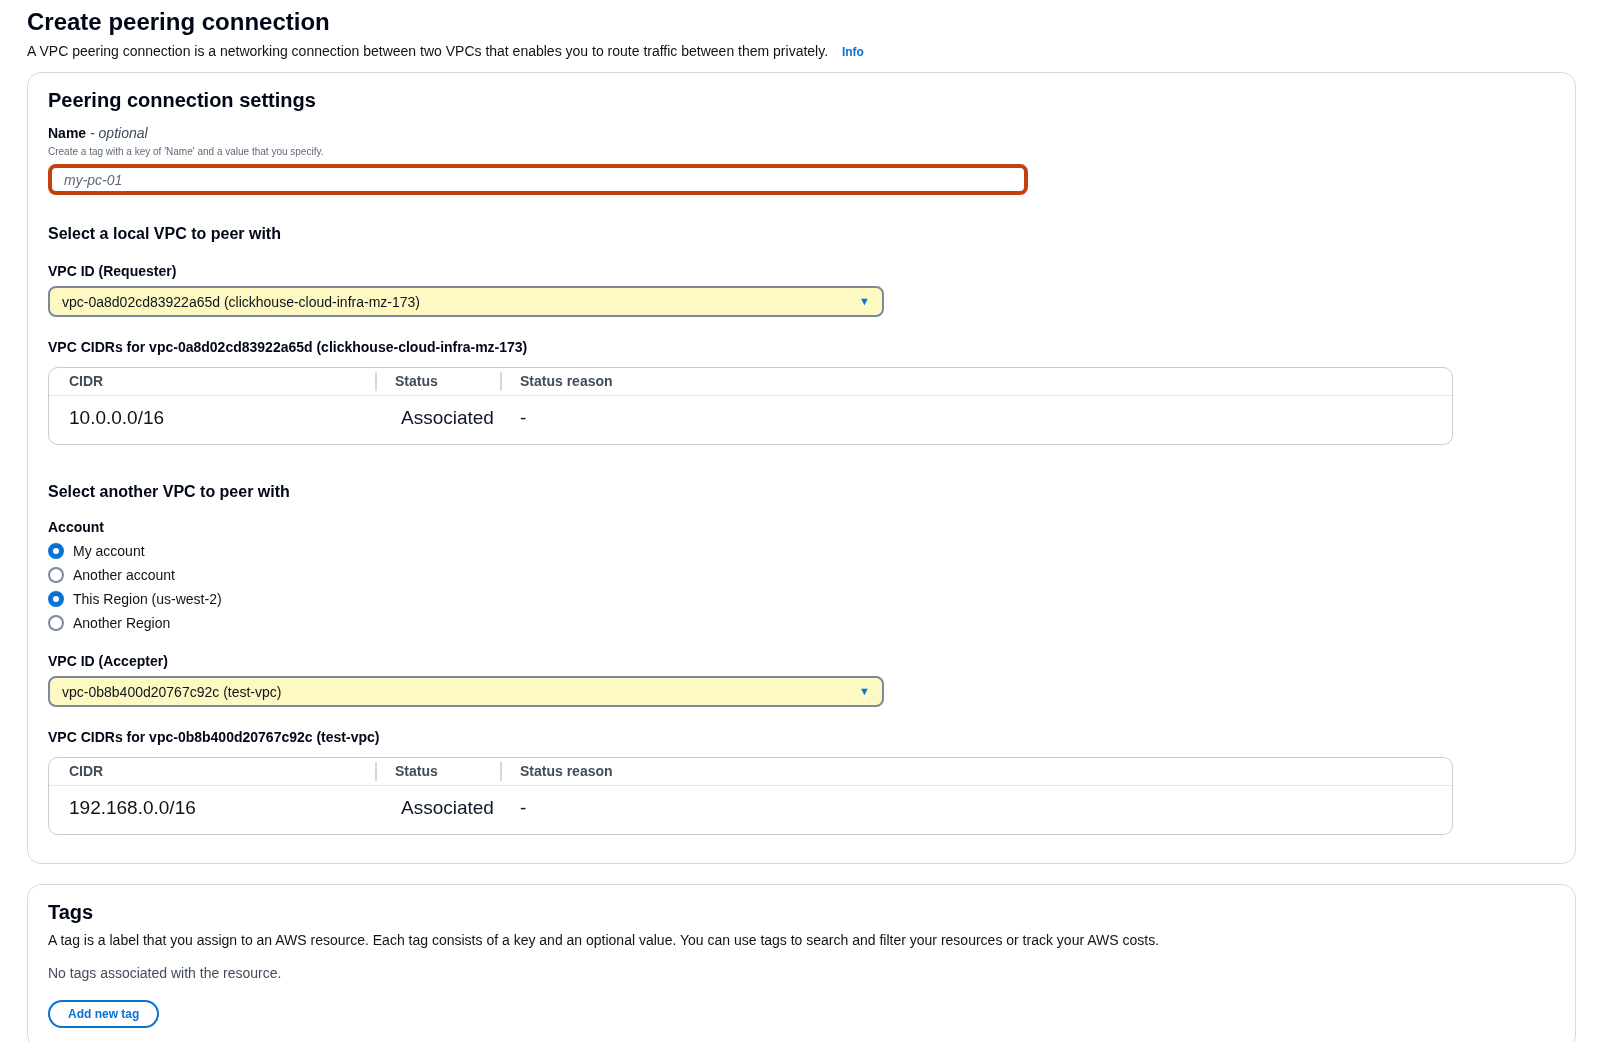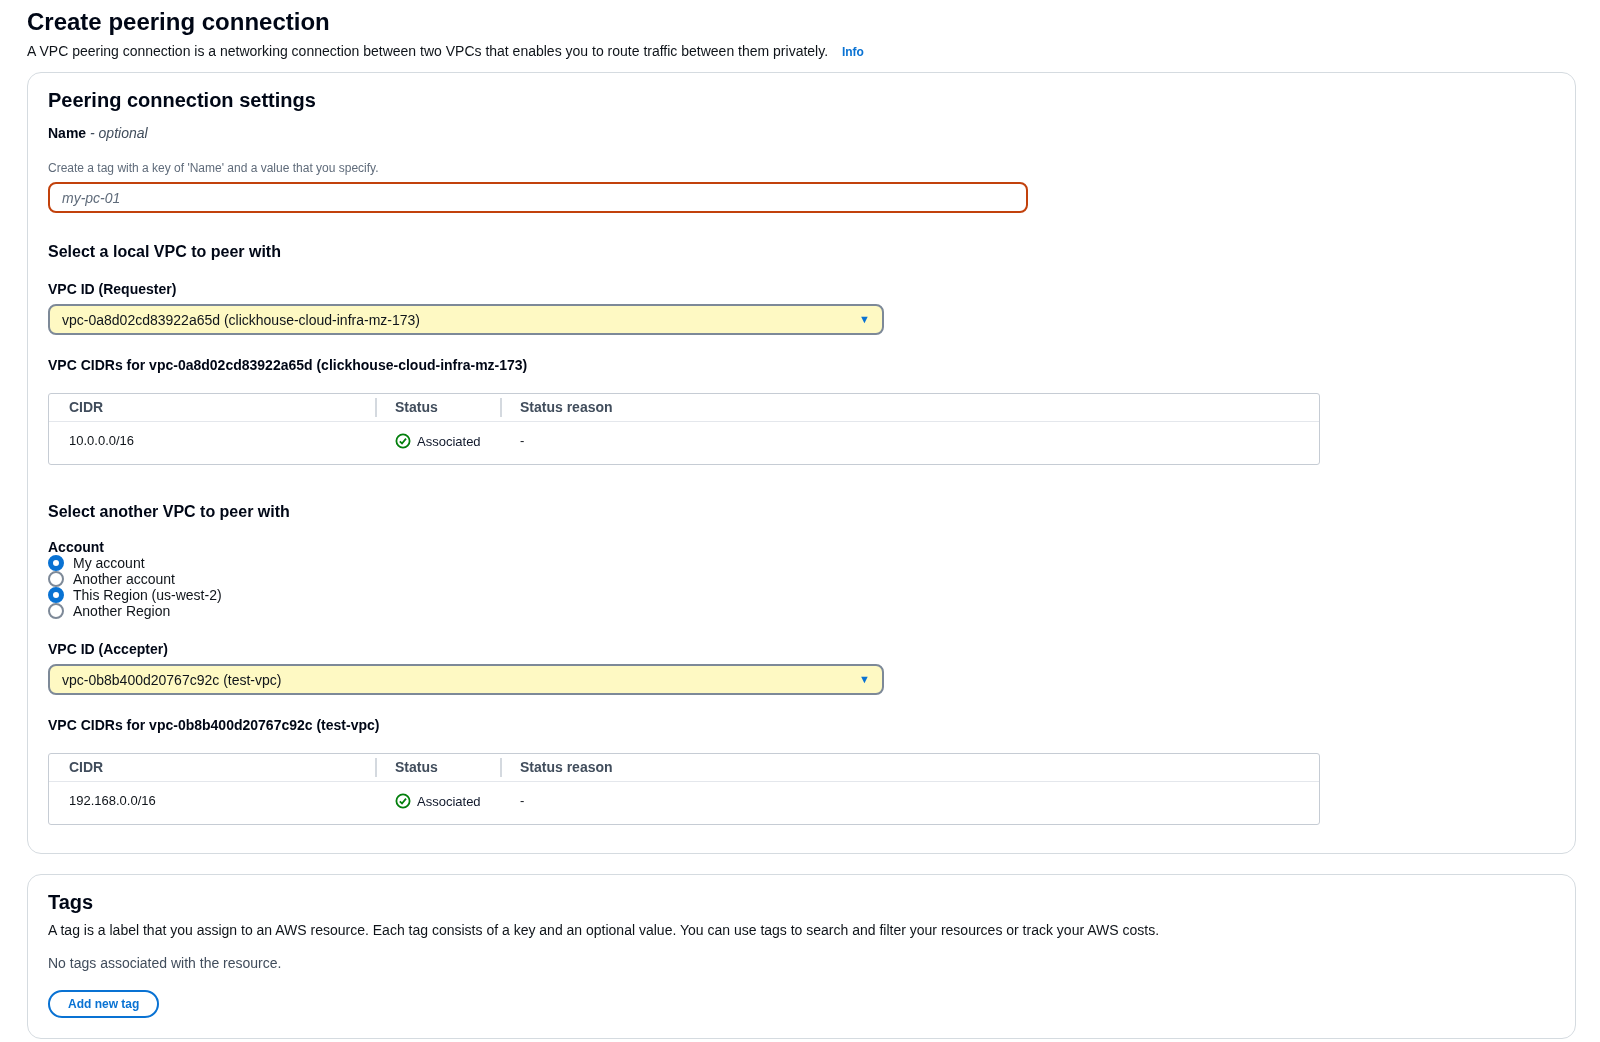--- a/index.html
+++ b/index.html
@@ -24,64 +24,64 @@
     background: #fff;
     padding: 16px 20px 18px 20px;
     margin-top: 13px;
   }
 
   h2.section-title { font-size: 20px; font-weight: 700; margin: 0 0 13px 0; color: #000716; }
   h3.sub-title { font-size: 16px; font-weight: 700; margin: 30px 0 0 0; color: #000716; }
 
   .field-label { font-weight: 700; font-size: 14px; color: #000716; margin-top: 20px; }
   .optional { font-weight: 400; font-style: italic; color: #414d5c; }
-  .constraint { font-size: 12px; color: #5f6b7a; margin-top: 20px; }
+  .constraint { font-size: 10px; color: #5f6b7a; margin-top: 5px; }
 
   input.text-input {
     margin-top: 7px;
     width: 980px; height: 31px;
-    border: 2px solid #c2410c; border-radius: 8px;
+    border: 4px solid #c2410c; border-radius: 8px;
     padding: 0 12px; font-size: 14px;
     font-family: "Liberation Sans", sans-serif;
     color: #8b5cf6; outline: none;
   }
   input.text-input::placeholder { font-style: italic; color: #5f6b7a; opacity: 1; }
 
   .select {
     margin-top: 7px;
     width: 836px; height: 31px;
     border: 2px solid #7d8998; border-radius: 8px;
     display: flex; align-items: center; justify-content: space-between;
     padding: 0 12px; cursor: pointer; background: #fef9c3;
   }
   .select .caret { color: #0972d3; font-size: 11px; line-height: 1; }
 
   .table-label { font-weight: 700; font-size: 14px; color: #000716; margin-top: 22px; }
 
   .cidr-table {
-    margin-top: 20px;
-    border: 1px solid #c6ccd4; border-radius: 3px;
-    width: 1272px; overflow: hidden; background: #fff;
+    margin-top: 12px;
+    border: 1px solid #c6ccd4; border-radius: 10px;
+    width: 1405px; overflow: hidden; background: #fff;
   }
   .thead, .trow { display: grid; grid-template-columns: 326px 125px 1fr; }
   .thead { border-bottom: 1px solid #e4e7ec; }
   .th {
     font-weight: 700; font-size: 14px; color: #414d5c;
     padding: 5px 10px 6px 20px; position: relative;
   }
   .th + .th::before {
     content: ""; position: absolute; left: 0; top: 4px; bottom: 4px;
     width: 2px; background: #d4d9df;
   }
-  .td { padding: 11px 10px 15px 20px; font-size: 13px; color: #0f141a; }
+  .td { padding: 11px 10px 15px 20px; font-size: 19px; color: #0f141a; }
   .status-cell { display: flex; align-items: center; gap: 6px; color: #0f172a; }
 
   
   .group-label { font-weight: 700; font-size: 14px; margin-top: 18px; color: #000716; }
-  .radio-option { display: flex; align-items: center; gap: 9px; margin-top: 0; cursor: pointer; width: max-content; }
+  .radio-option { display: flex; align-items: center; gap: 9px; margin-top: 8px; cursor: pointer; width: max-content; }
   .radio { width: 16px; height: 16px; border-radius: 50%; background: #fff; flex: 0 0 auto; }
   .radio.selected { border: 5px solid #0972d3; }
   .radio.unselected { border: 2px solid #7d8998; }
   .radio-label { font-size: 14px; color: #0f141a; }
 
   
   .tags-desc { font-size: 14px; color: #0f141a; margin-top: 8px; }
   .tags-empty { font-size: 14px; color: #414d5c; margin-top: 17px; }
   .btn-outline {
     margin-top: 19px;

